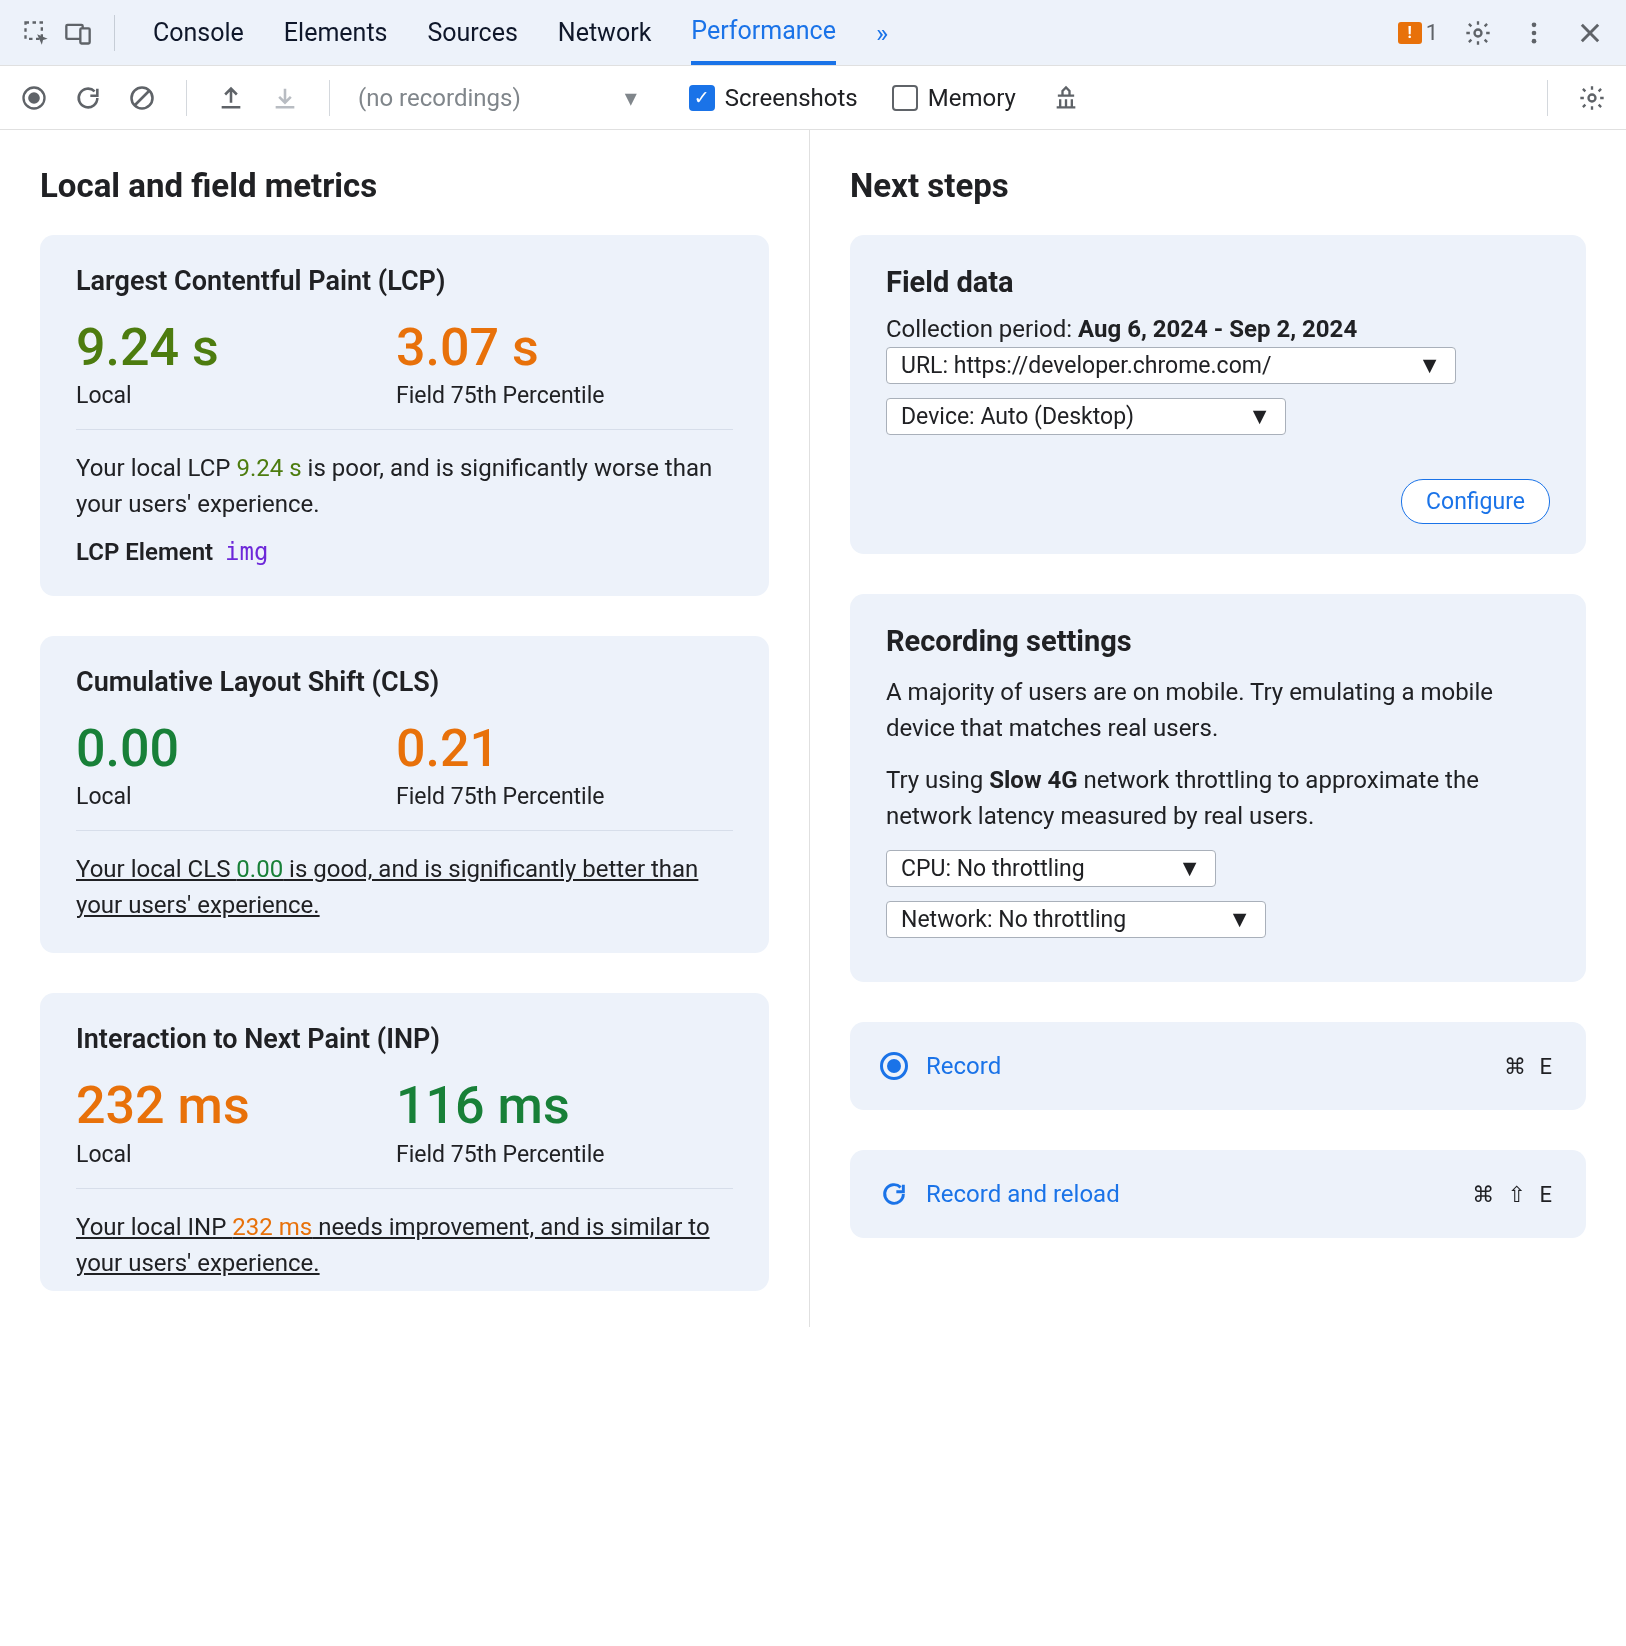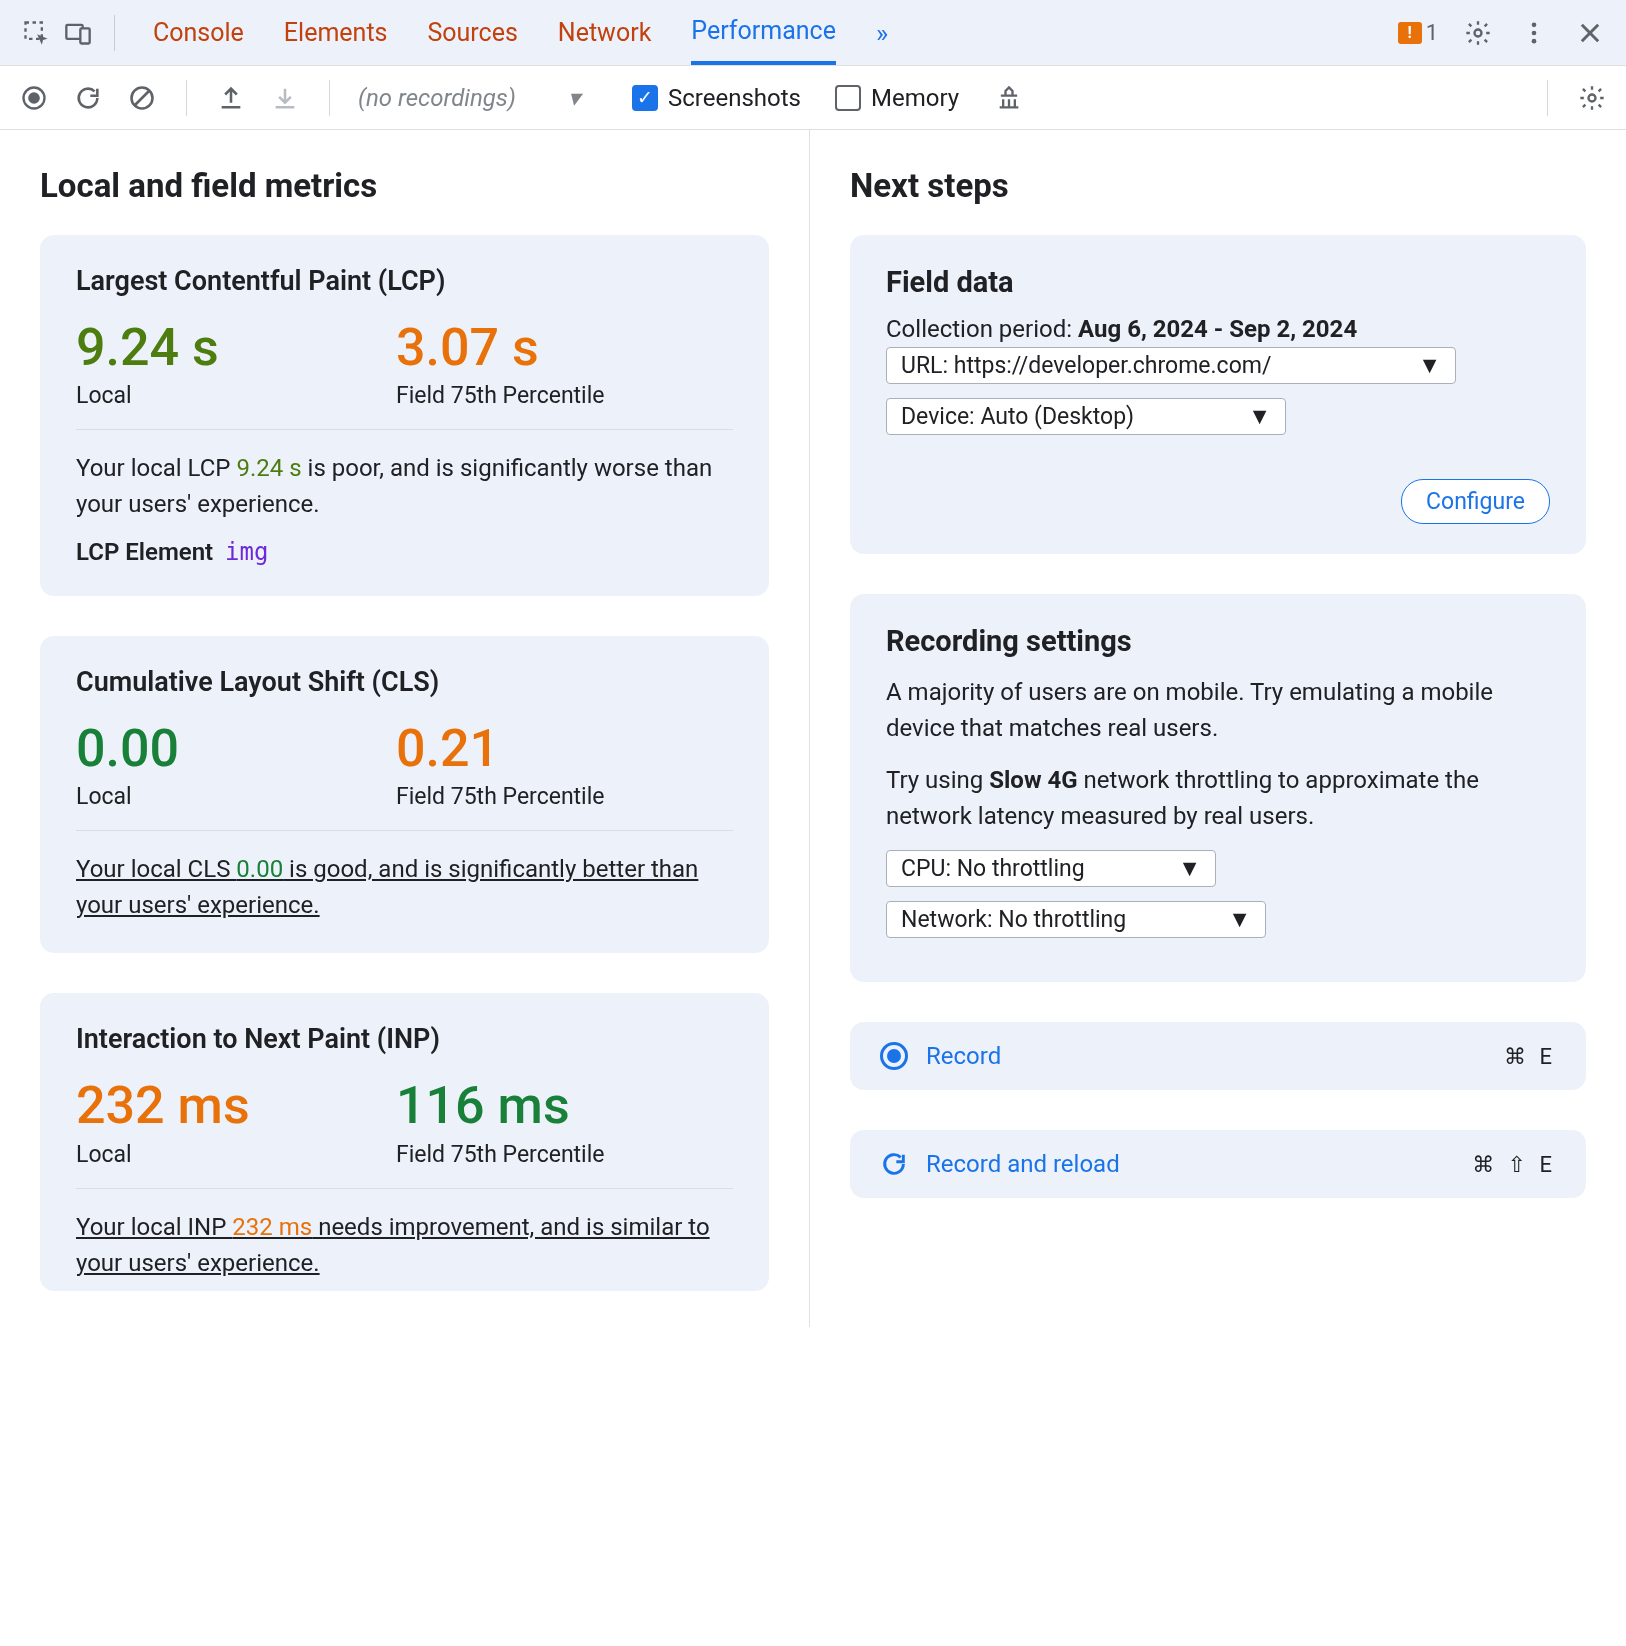--- a/index.html
+++ b/index.html
@@ -3,31 +3,31 @@
 <meta charset="utf-8">
 <style>
 * { box-sizing: border-box; margin: 0; padding: 0; }
 body { font-family: -apple-system, BlinkMacSystemFont, "Segoe UI", Roboto, Arial, sans-serif; font-size: 19px; color: #202124; background: #fff; width: 1626px; }
 
 
 .tabbar { display: flex; align-items: center; height: 66px; background: #edf2fa; border-bottom: 1px solid #e0e0e0; padding: 0 10px; }
 .tabbar .left-icons { display: flex; align-items: center; gap: 10px; padding: 0 10px; }
 .tabbar .sep { width: 1px; height: 36px; background: #c6cdd6; margin: 0 10px; }
 .tabbar .tabs { display: flex; align-items: center; gap: 40px; flex: 1; padding: 0 28px; }
-.tab { color: #c2410c; font-size: 25px; cursor: pointer; padding: 16px 0; }
+.tab { color: #0f172a; font-size: 25px; cursor: pointer; padding: 16px 0; }
 .tab.active { color: #1a73e8; border-bottom: 4px solid #1a73e8; }
 .tabbar .right-icons { display: flex; align-items: center; gap: 24px; padding-right: 10px;}
 .warn-badge { display: inline-flex; align-items: center; gap: 4px; }
 .warn-badge .sq { width: 24px; height: 22px; background: #e8710a; border-radius: 3px; display: flex; align-items: center; justify-content: center; color: #fff; font-weight: bold; font-size: 16px;}
 .warn-badge .num { color: #5f6368; font-size: 22px; }
 
 
 .toolbar { display: flex; align-items: center; height: 64px; border-bottom: 1px solid #e0e0e0; padding: 0 18px; gap: 22px; }
 .toolbar .sep { width: 1px; height: 36px; background: #d4d8dd; margin: 0 6px;}
-.toolbar .recordings-dd { flex: 0 0 auto; color: #80868b; font-size: 24px; display: flex; align-items: flex-end; gap: 52px; font-style: italic; }
+.toolbar .recordings-dd { flex: 0 0 auto; color: #80868b; font-size: 24px; display: flex; align-items: flex-end; gap: 104px; }
 .toolbar .checks { display: flex; align-items: center; gap: 34px; margin-left: 30px;}
 .checkitem { display: flex; align-items: center; gap: 10px; font-size: 24px; color: #202124;}
 .checkbox { width: 26px; height: 26px; border: 2px solid #5f6368; border-radius: 4px; display:inline-flex; align-items:center; justify-content:center; }
 .checkbox.checked { background:#1a73e8; border-color:#1a73e8; color:#fff; font-size:19px; }
 .toolbar .spacer { flex: 1; }
 .icon-btn { color:#5f6368; cursor:pointer; display:inline-flex; align-items:center; justify-content:center; width:32px; height:32px; }
 .icon-btn svg { width: 28px; height: 28px; }
 
 
 .main { display: flex; }
@@ -51,21 +51,21 @@
 .lcp-elem-row { font-size: 24px; }
 .lcp-elem-row .lbl { font-weight: 600; }
 
 .sub-title { font-size: 29px; font-weight: 700; margin-bottom: 16px; }
 .text-line { font-size: 24px; margin-bottom: 4px; }
 .dropdown { display: inline-flex; align-items: center; justify-content: space-between; background: #fff; border: 1px solid #a9b0ba; border-radius: 4px; padding: 4px 14px; font-size: 23px; color: #202124; margin-bottom: 14px; min-width: 320px; cursor: pointer; }
 .dropdown .chev { margin-left: 24px; }
 .config-btn { display:inline-block; border: 1px solid #1a73e8; color: #1a73e8; border-radius: 22px; padding: 8px 24px; font-size: 23px; background:#fff; cursor:pointer; float: right; }
 .clearb { clear: both; }
 
-.action-card { display:flex; align-items:center; padding: 20px 30px; }
+.action-card { display:flex; align-items:center; padding: 30px 30px; }
 .action-card .left { display:flex; align-items:center; gap: 18px; flex:1; }
 .action-card .label { color:#1a73e8; font-size: 24px; }
 .action-card .kbd { color:#202124; font-size: 22px; letter-spacing: 4px; }
 
 .radio-icon { width: 28px; height: 28px; border-radius:50%; border:3px solid #1a73e8; display:inline-flex; align-items:center; justify-content:center;}
 .radio-icon::after{content:""; width:14px; height:14px; background:#1a73e8; border-radius:50%; }
 .reload-icon { width: 28px; height: 28px; color:#1a73e8; }
 .reload-icon svg { width:100%; height:100%; }
 
 .more-arrows { font-size: 26px; color:#1a73e8; }

